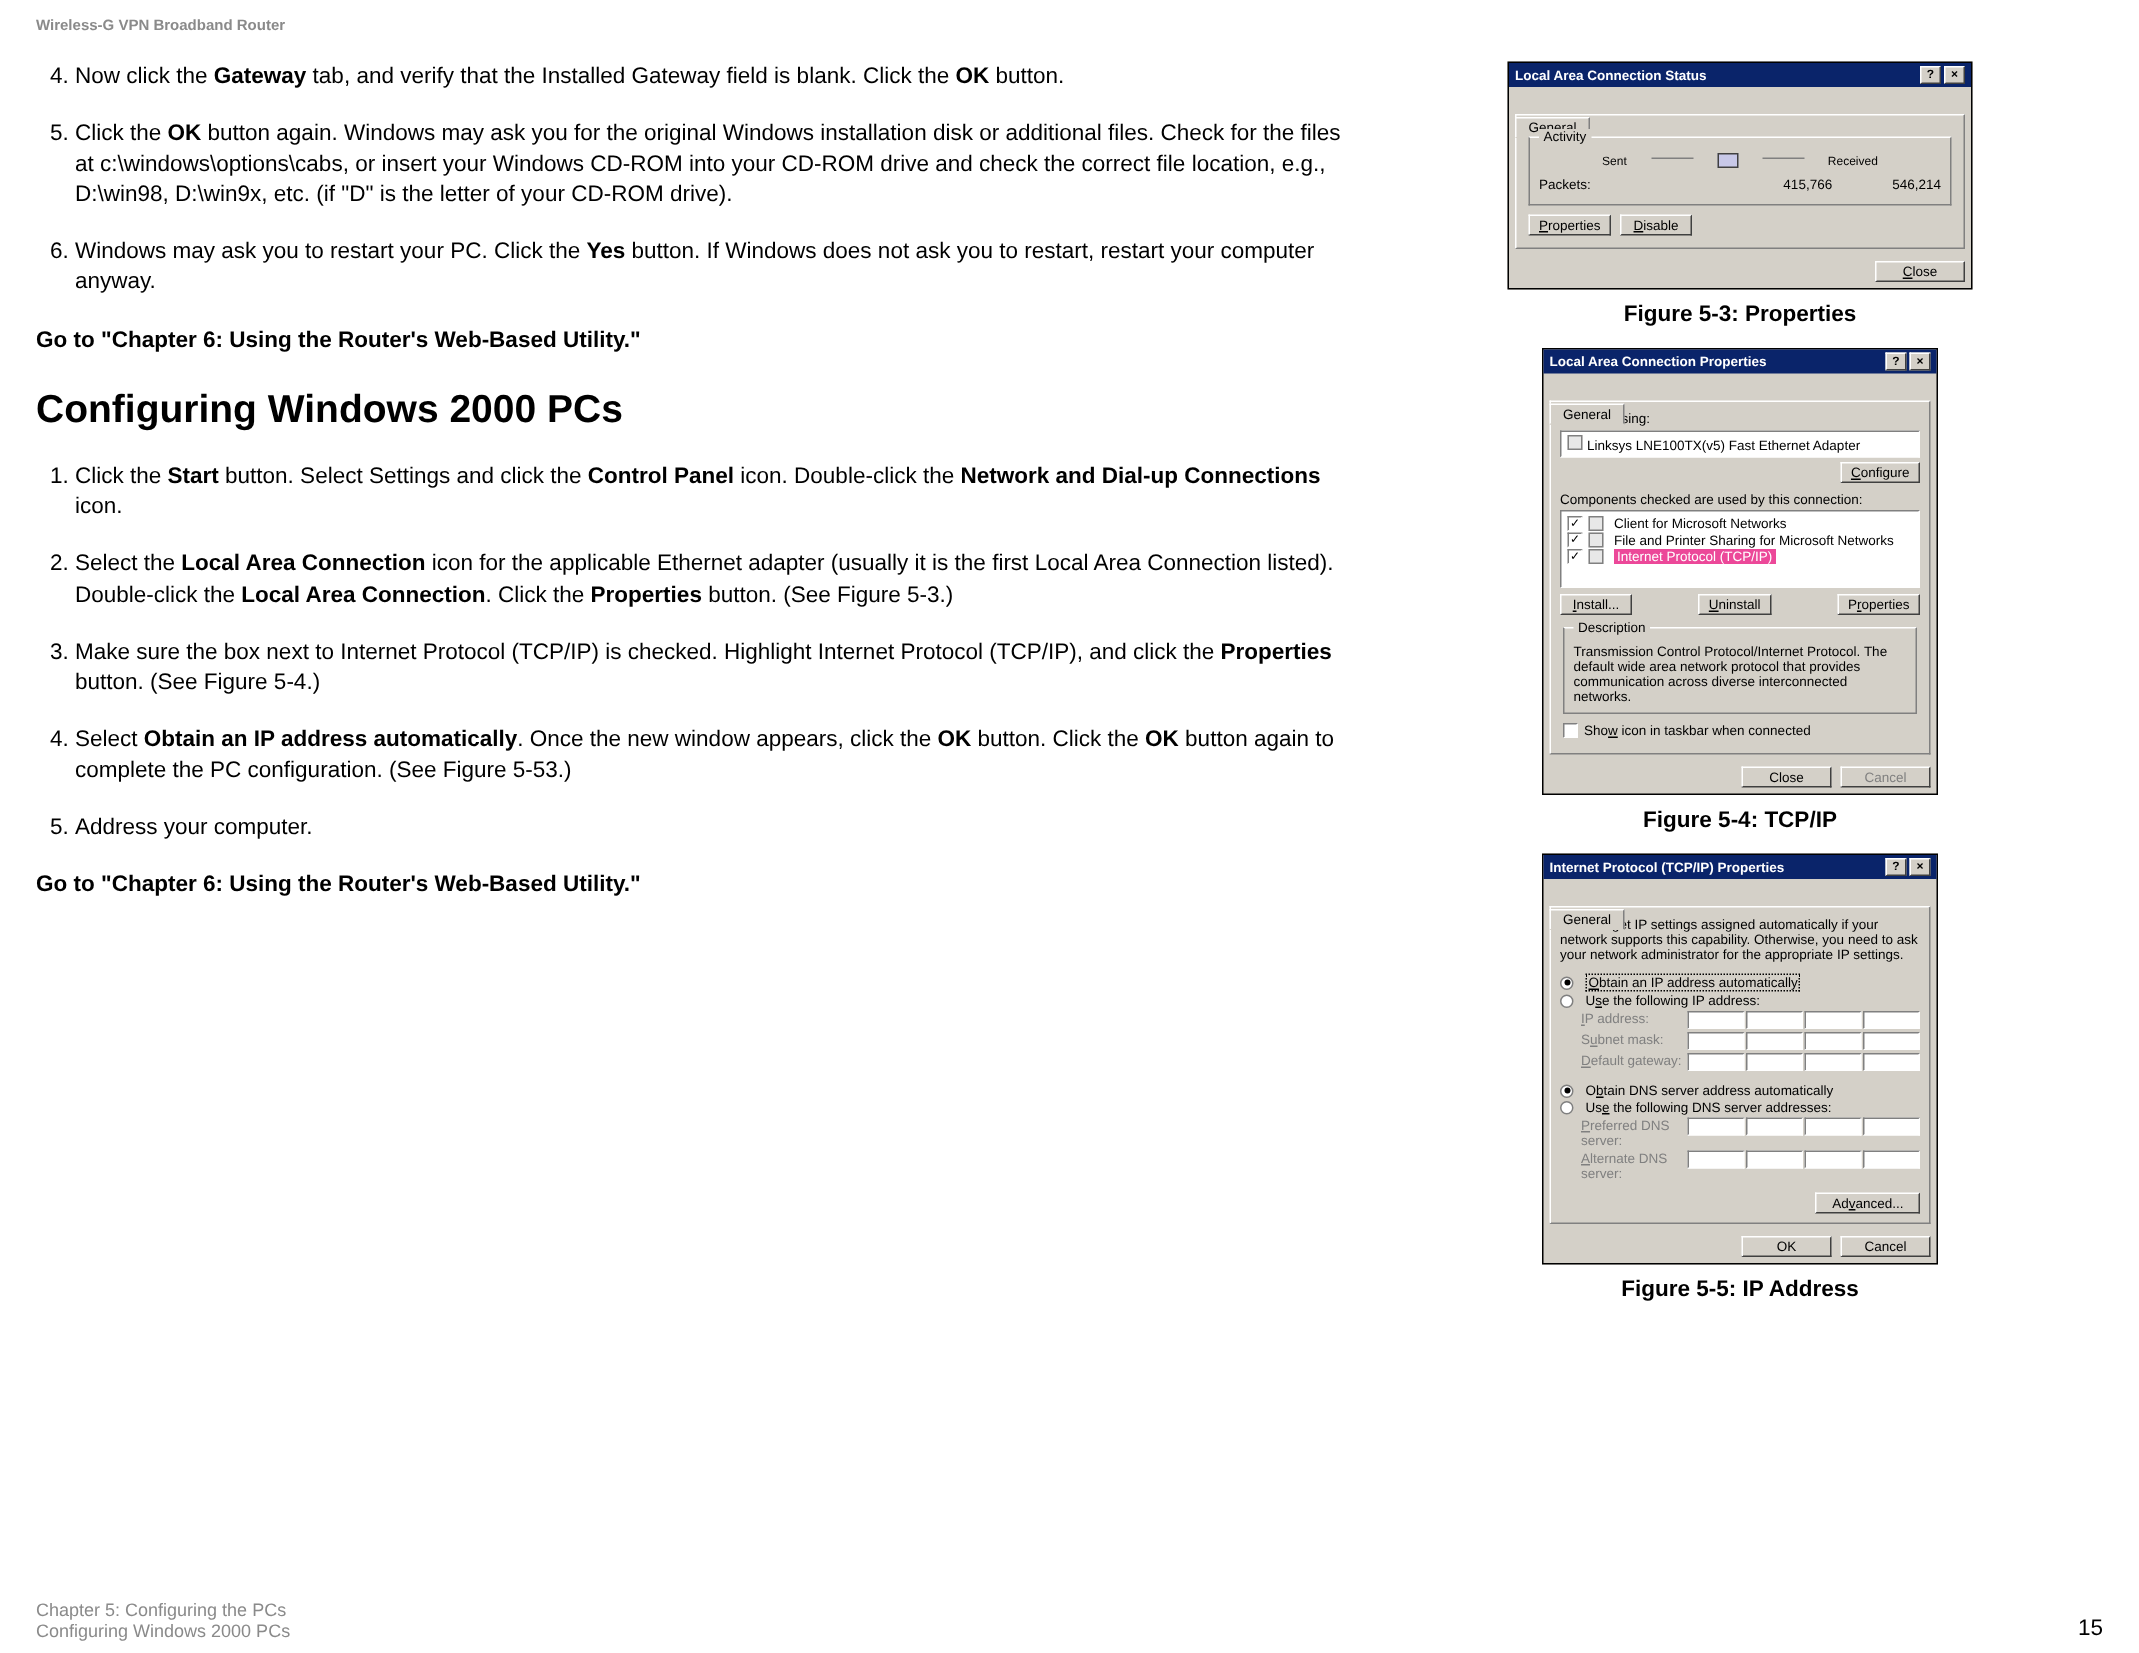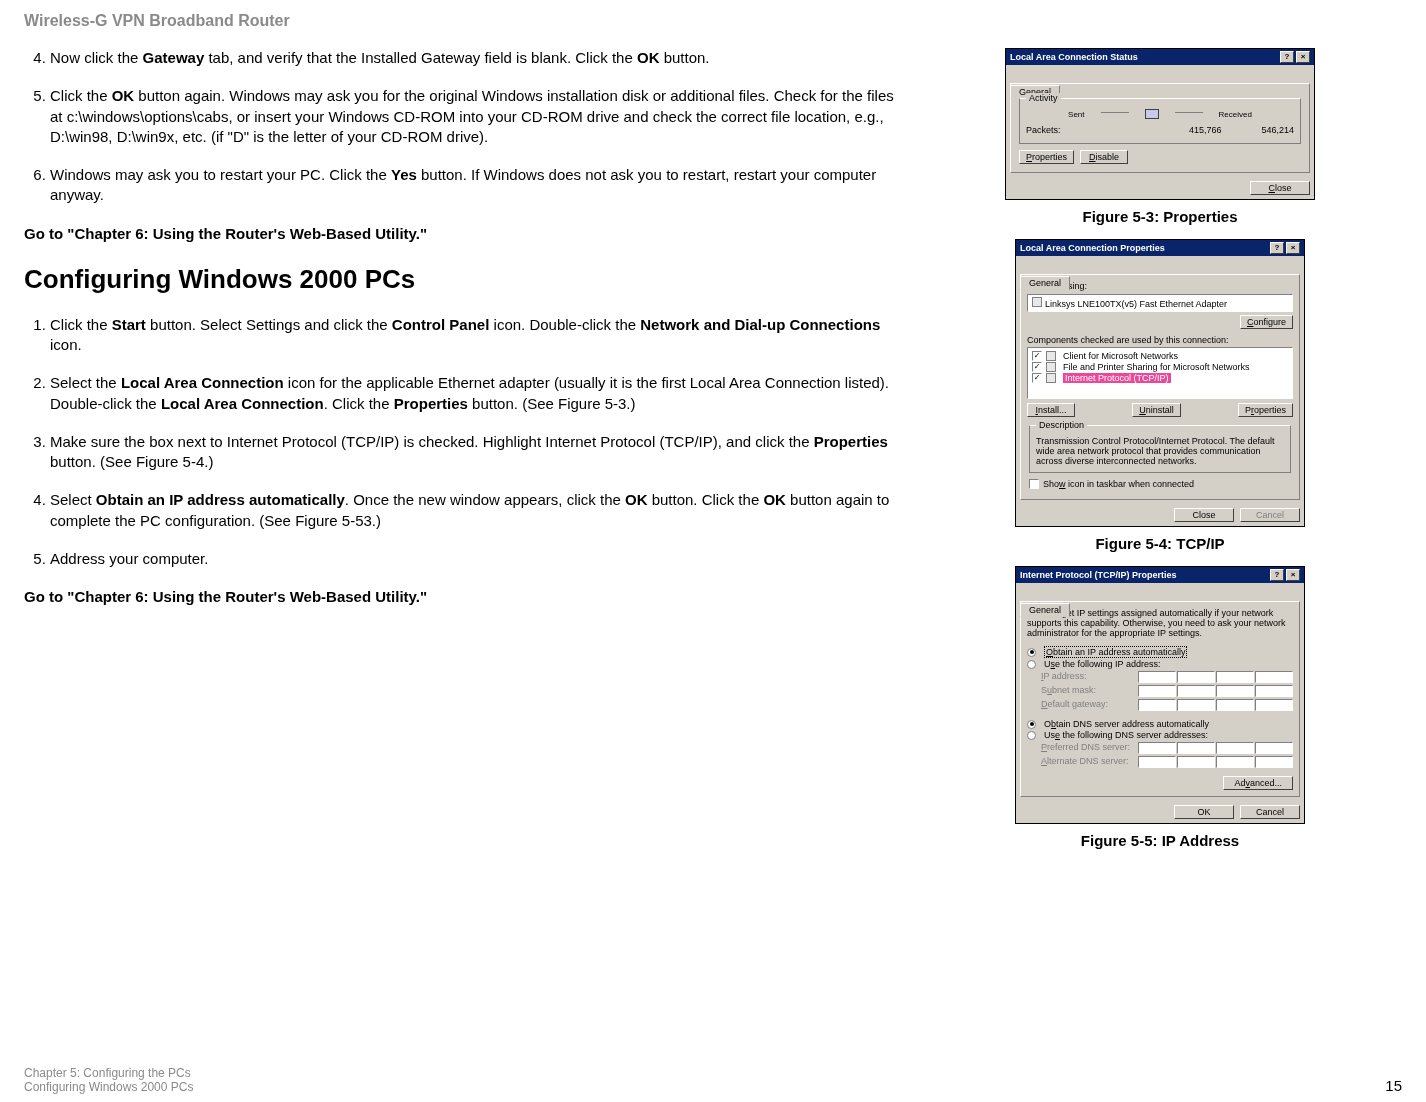--- a/index.html
+++ b/index.html
@@ -7,21 +7,21 @@
     font-family: Arial, Helvetica, sans-serif;
     width: 1426px;
     height: 1102px;
     background: #fff;
     color: #000;
     position: relative;
     padding: 12px 24px 0 24px;
   }
   .header-title {
     color: #8a8a8a;
-    font-size: 16px;
+    font-size: 10px;
     font-weight: bold;
     margin-bottom: 18px;
   }
   .main-flex {
     display: flex;
     gap: 36px;
   }
   .body-col {
     flex: 1 1 auto;
     max-width: 880px;
@@ -40,21 +40,21 @@
   }
   .fig-caption {
     font-weight: bold;
     font-size: 15px;
     text-align: center;
     margin: 6px 0 14px 0;
   }
 
   
   .win {
-    width: 290px;
+    width: 264px;
     background: #d4d0c8;
     border: 1px solid #000;
     font-family: Tahoma, Arial, sans-serif;
     font-size: 9px;
     color: #000;
     margin-bottom: 2px;
   }
   .titlebar {
     background: #0a246a;
     color: #fff;

